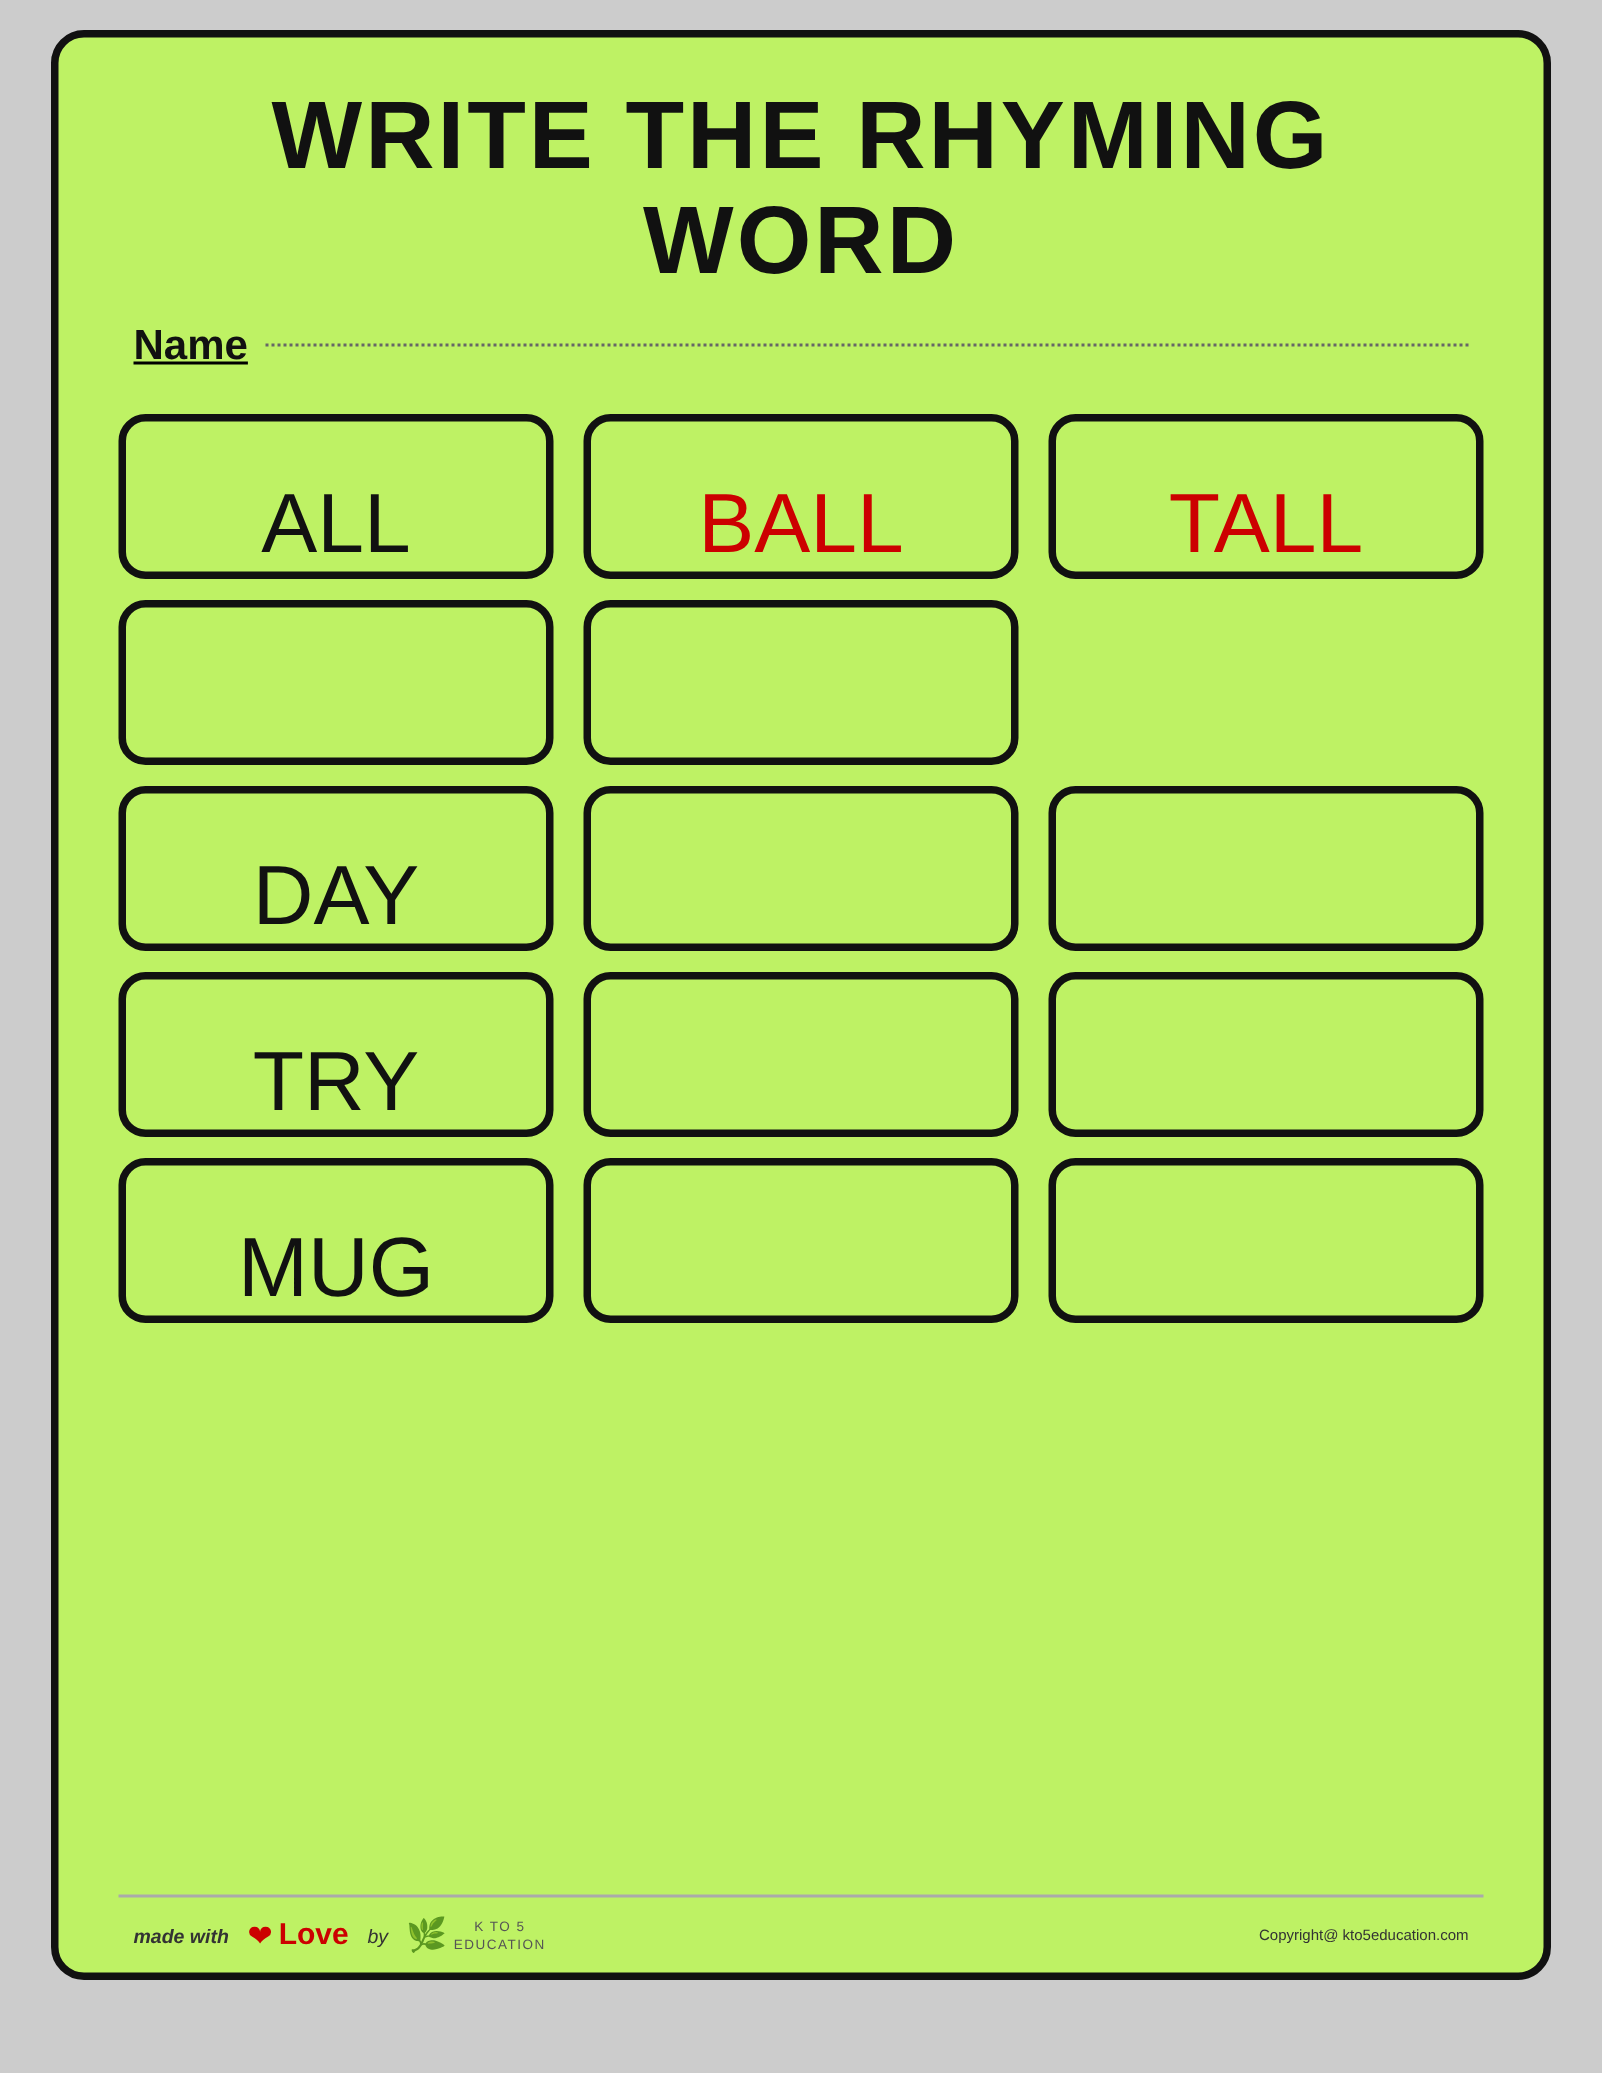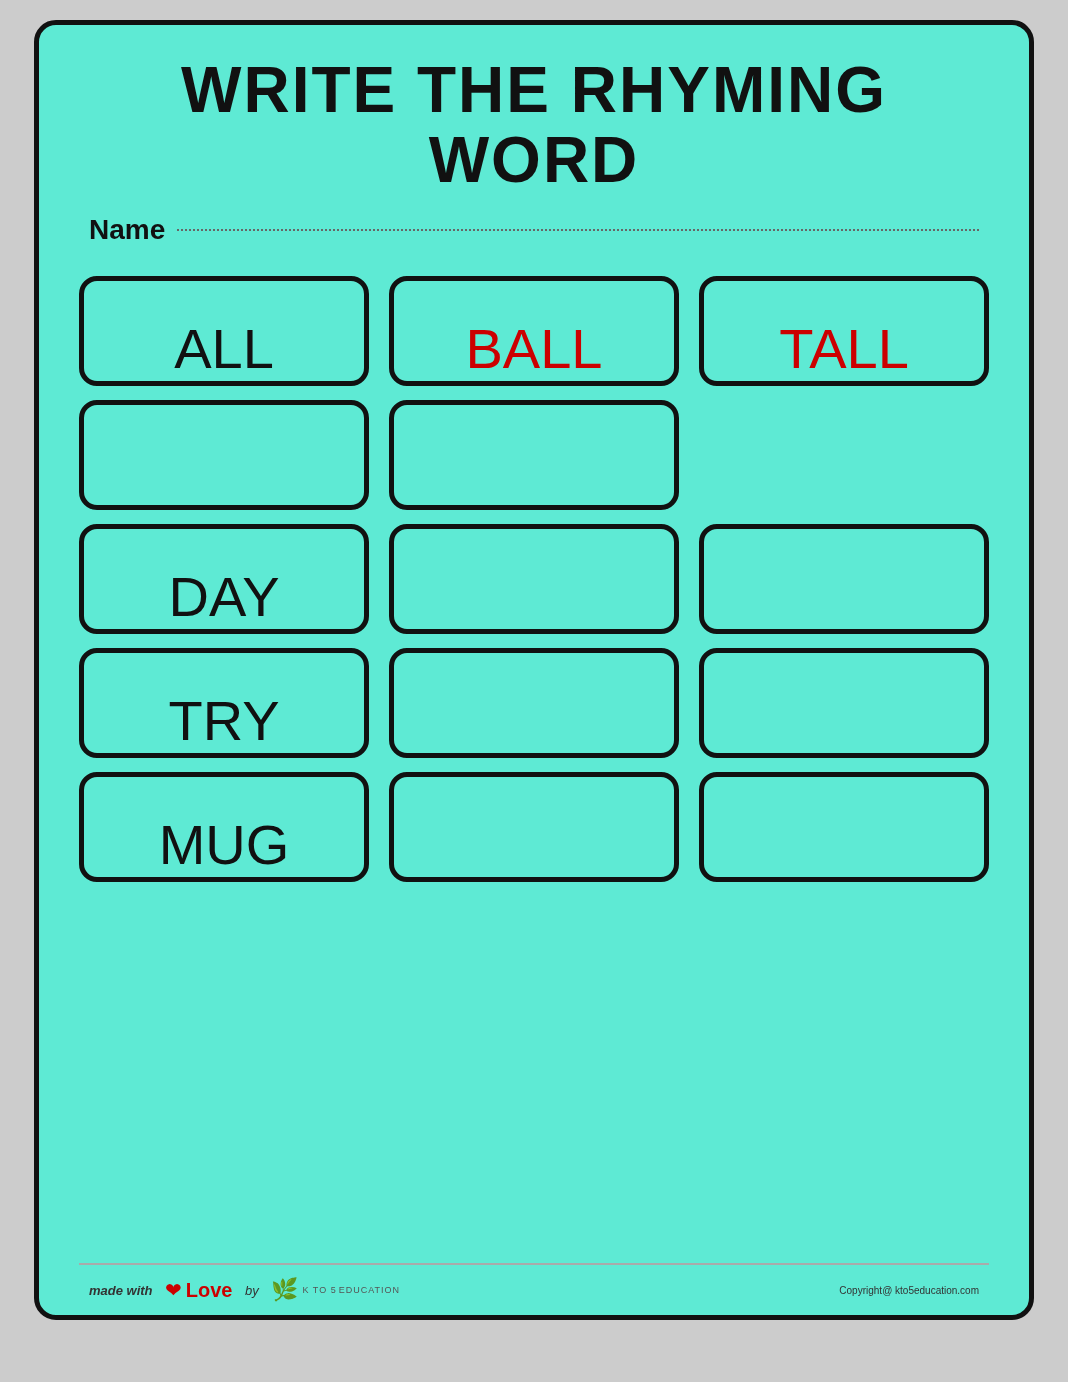--- a/index.html
+++ b/index.html
@@ -8,21 +8,21 @@
       background: #ccc;
       display: flex;
       justify-content: center;
       align-items: flex-start;
       min-height: 100vh;
       padding: 20px;
       font-family: Arial, sans-serif;
     }
 
     .worksheet {
-      background: #5eead4;
+      background: #bef264;
       width: 1000px;
       min-height: 1300px;
       border-radius: 22px;
       border: 5px solid #111;
       display: flex;
       flex-direction: column;
       padding: 30px 40px 0 40px;
       position: relative;
     }
 
@@ -38,20 +38,21 @@
       line-height: 1.1;
       letter-spacing: 2px;
     }
 
     .name-date-row {
       display: flex;
       align-items: flex-end;
       gap: 40px;
       margin-bottom: 30px;
       padding: 0 10px;
+      text-decoration: underline;
     }
 
     .field-label {
       font-size: 28px;
       font-weight: 900;
       color: #111;
     }
 
     .date-group {
       display: flex;
@@ -143,21 +144,21 @@
       font-style: italic;
     }
 
     .leaf-icon {
       color: #2a7a2a;
       font-size: 22px;
     }
 
     .brand-logo {
       display: flex;
-      flex-direction: row;
+      flex-direction: column;
       align-items: center;
       gap: 2px;
     }
 
     .brand-sub {
       font-size: 9px;
       color: #555;
       text-transform: uppercase;
       letter-spacing: 1px;
     }

